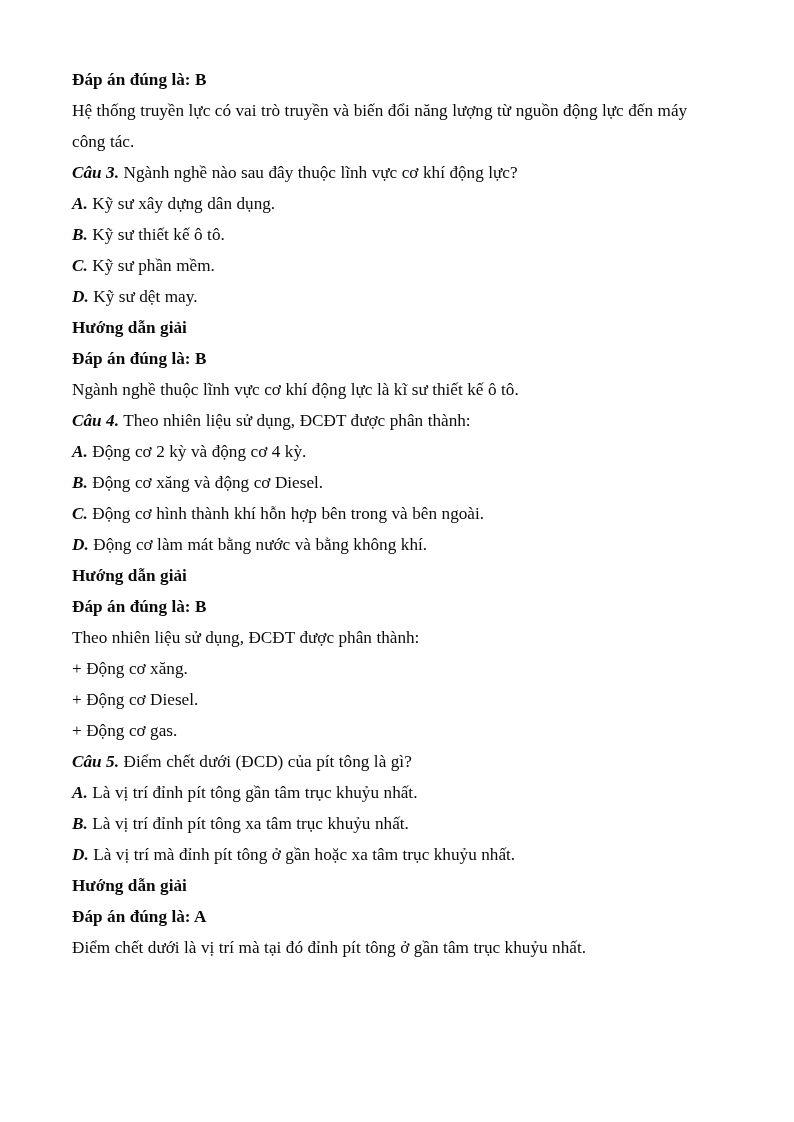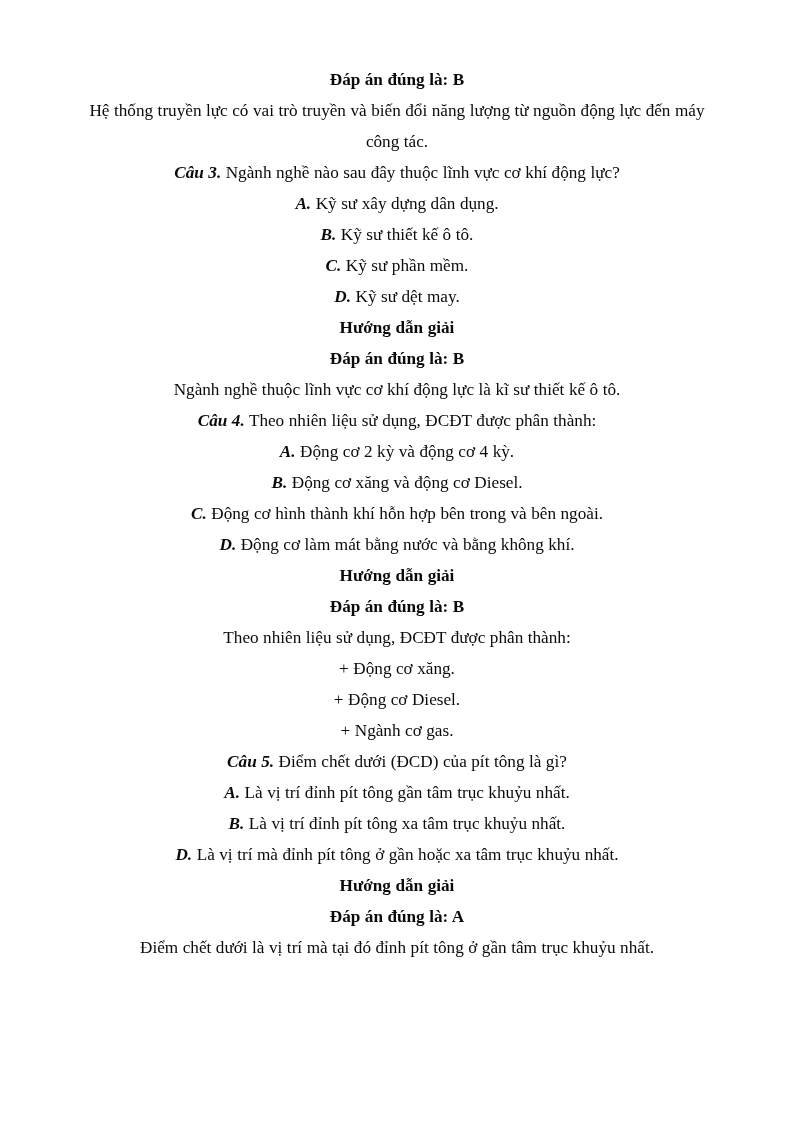--- a/index.html
+++ b/index.html
@@ -24,21 +24,21 @@
     background: #ffffff;
   }
   .doc-body {
     width: 650px;
   }
   .line {
     font-size: 17.2px;
     line-height: 31px;
     margin: 0;
     padding: 0;
-    text-align: center;
+    text-align: left;
     white-space: normal;
     word-spacing: 0.2px;
   }
   .line.bold {
     font-weight: bold;
   }
   .lead {
     font-weight: bold;
     font-style: italic;
   }
@@ -65,21 +65,21 @@
       <p class="line"><span class="lead">Câu 4.</span><span class="rest"> Theo nhiên liệu sử dụng, ĐCĐT được phân thành:</span></p>
       <p class="line"><span class="lead">A.</span><span class="rest"> Động cơ 2 kỳ và động cơ 4 kỳ.</span></p>
       <p class="line"><span class="lead">B.</span><span class="rest"> Động cơ xăng và động cơ Diesel.</span></p>
       <p class="line"><span class="lead">C.</span><span class="rest"> Động cơ hình thành khí hỗn hợp bên trong và bên ngoài.</span></p>
       <p class="line"><span class="lead">D.</span><span class="rest"> Động cơ làm mát bằng nước và bằng không khí.</span></p>
       <p class="line bold"><span>Hướng dẫn giải</span></p>
       <p class="line bold"><span>Đáp án đúng là: B</span></p>
       <p class="line"><span>Theo nhiên liệu sử dụng, ĐCĐT được phân thành:</span></p>
       <p class="line"><span>+ Động cơ xăng.</span></p>
       <p class="line"><span>+ Động cơ Diesel.</span></p>
-      <p class="line"><span>+ Ngành cơ gas.</span></p>
+      <p class="line"><span>+ Động cơ gas.</span></p>
       <p class="line"><span class="lead">Câu 5.</span><span class="rest"> Điểm chết dưới (ĐCD) của pít tông là gì?</span></p>
       <p class="line"><span class="lead">A.</span><span class="rest"> Là vị trí đỉnh pít tông gần tâm trục khuỷu nhất.</span></p>
       <p class="line"><span class="lead">B.</span><span class="rest"> Là vị trí đỉnh pít tông xa tâm trục khuỷu nhất.</span></p>
       <p class="line"><span class="lead">D.</span><span class="rest"> Là vị trí mà đỉnh pít tông ở gần hoặc xa tâm trục khuỷu nhất.</span></p>
       <p class="line bold"><span>Hướng dẫn giải</span></p>
       <p class="line bold"><span>Đáp án đúng là: A</span></p>
       <p class="line"><span>Điểm chết dưới là vị trí mà tại đó đỉnh pít tông ở gần tâm trục khuỷu nhất.</span></p>
     </div>
 </div>
 

